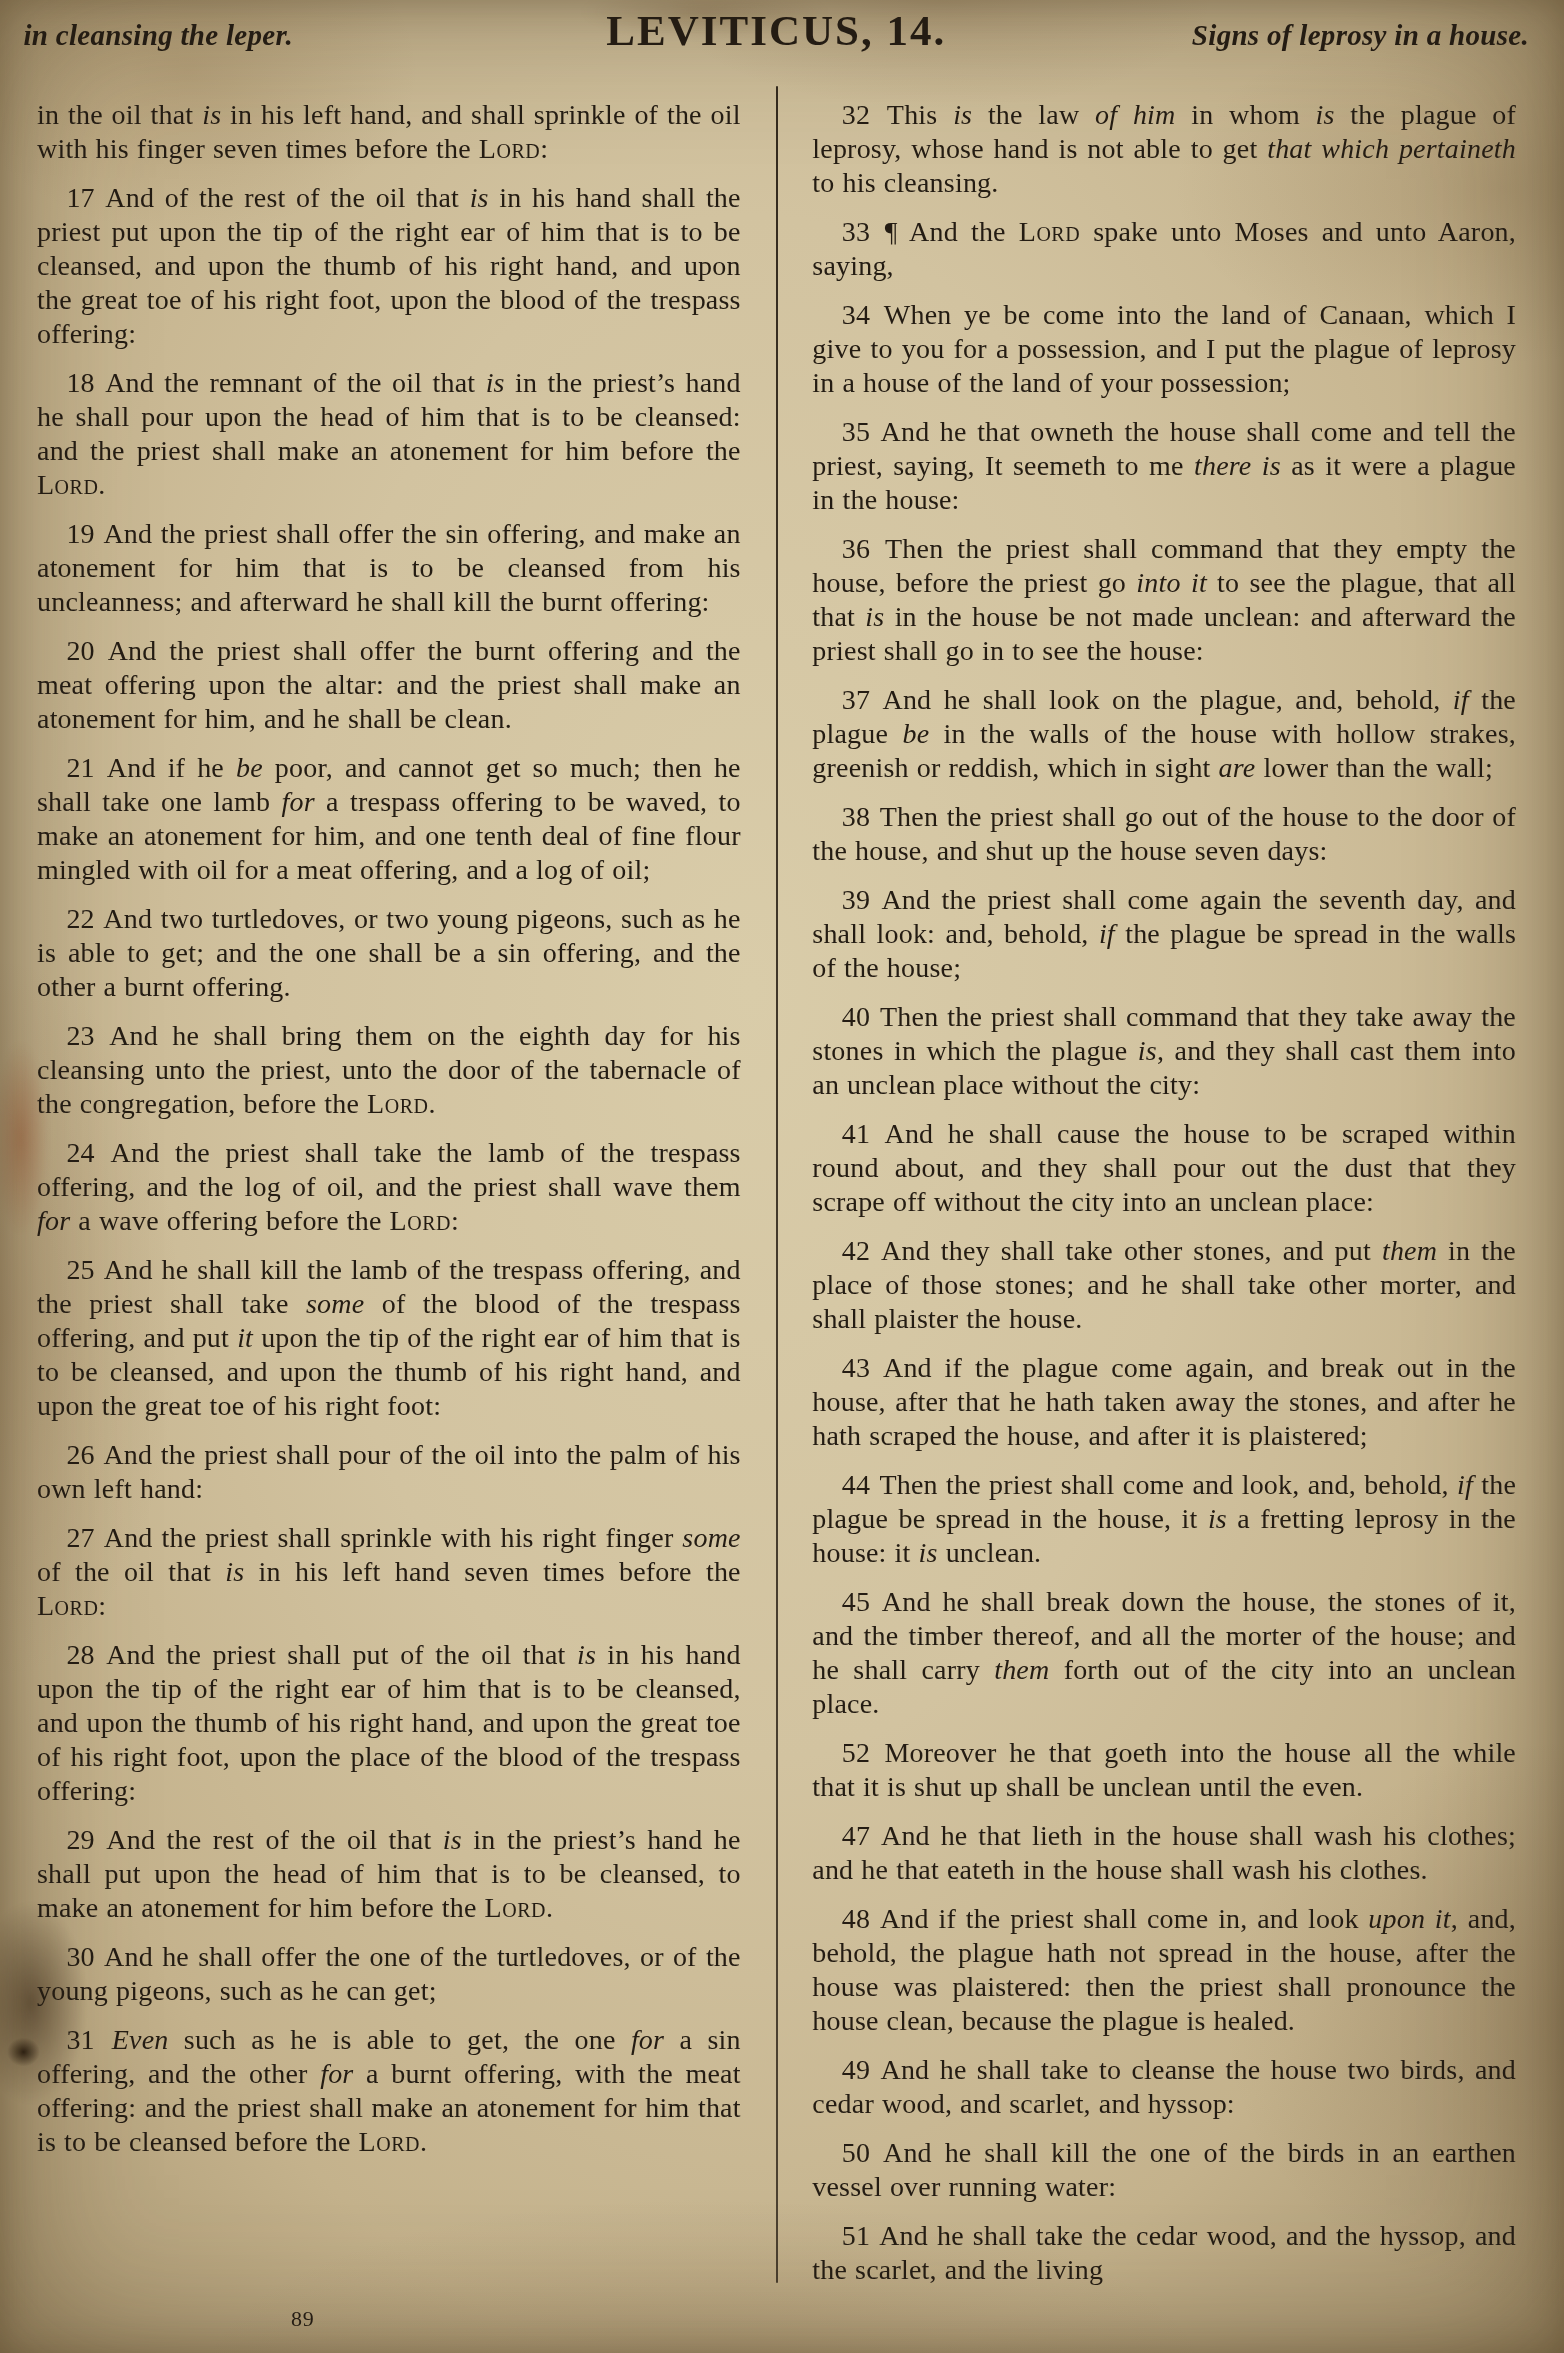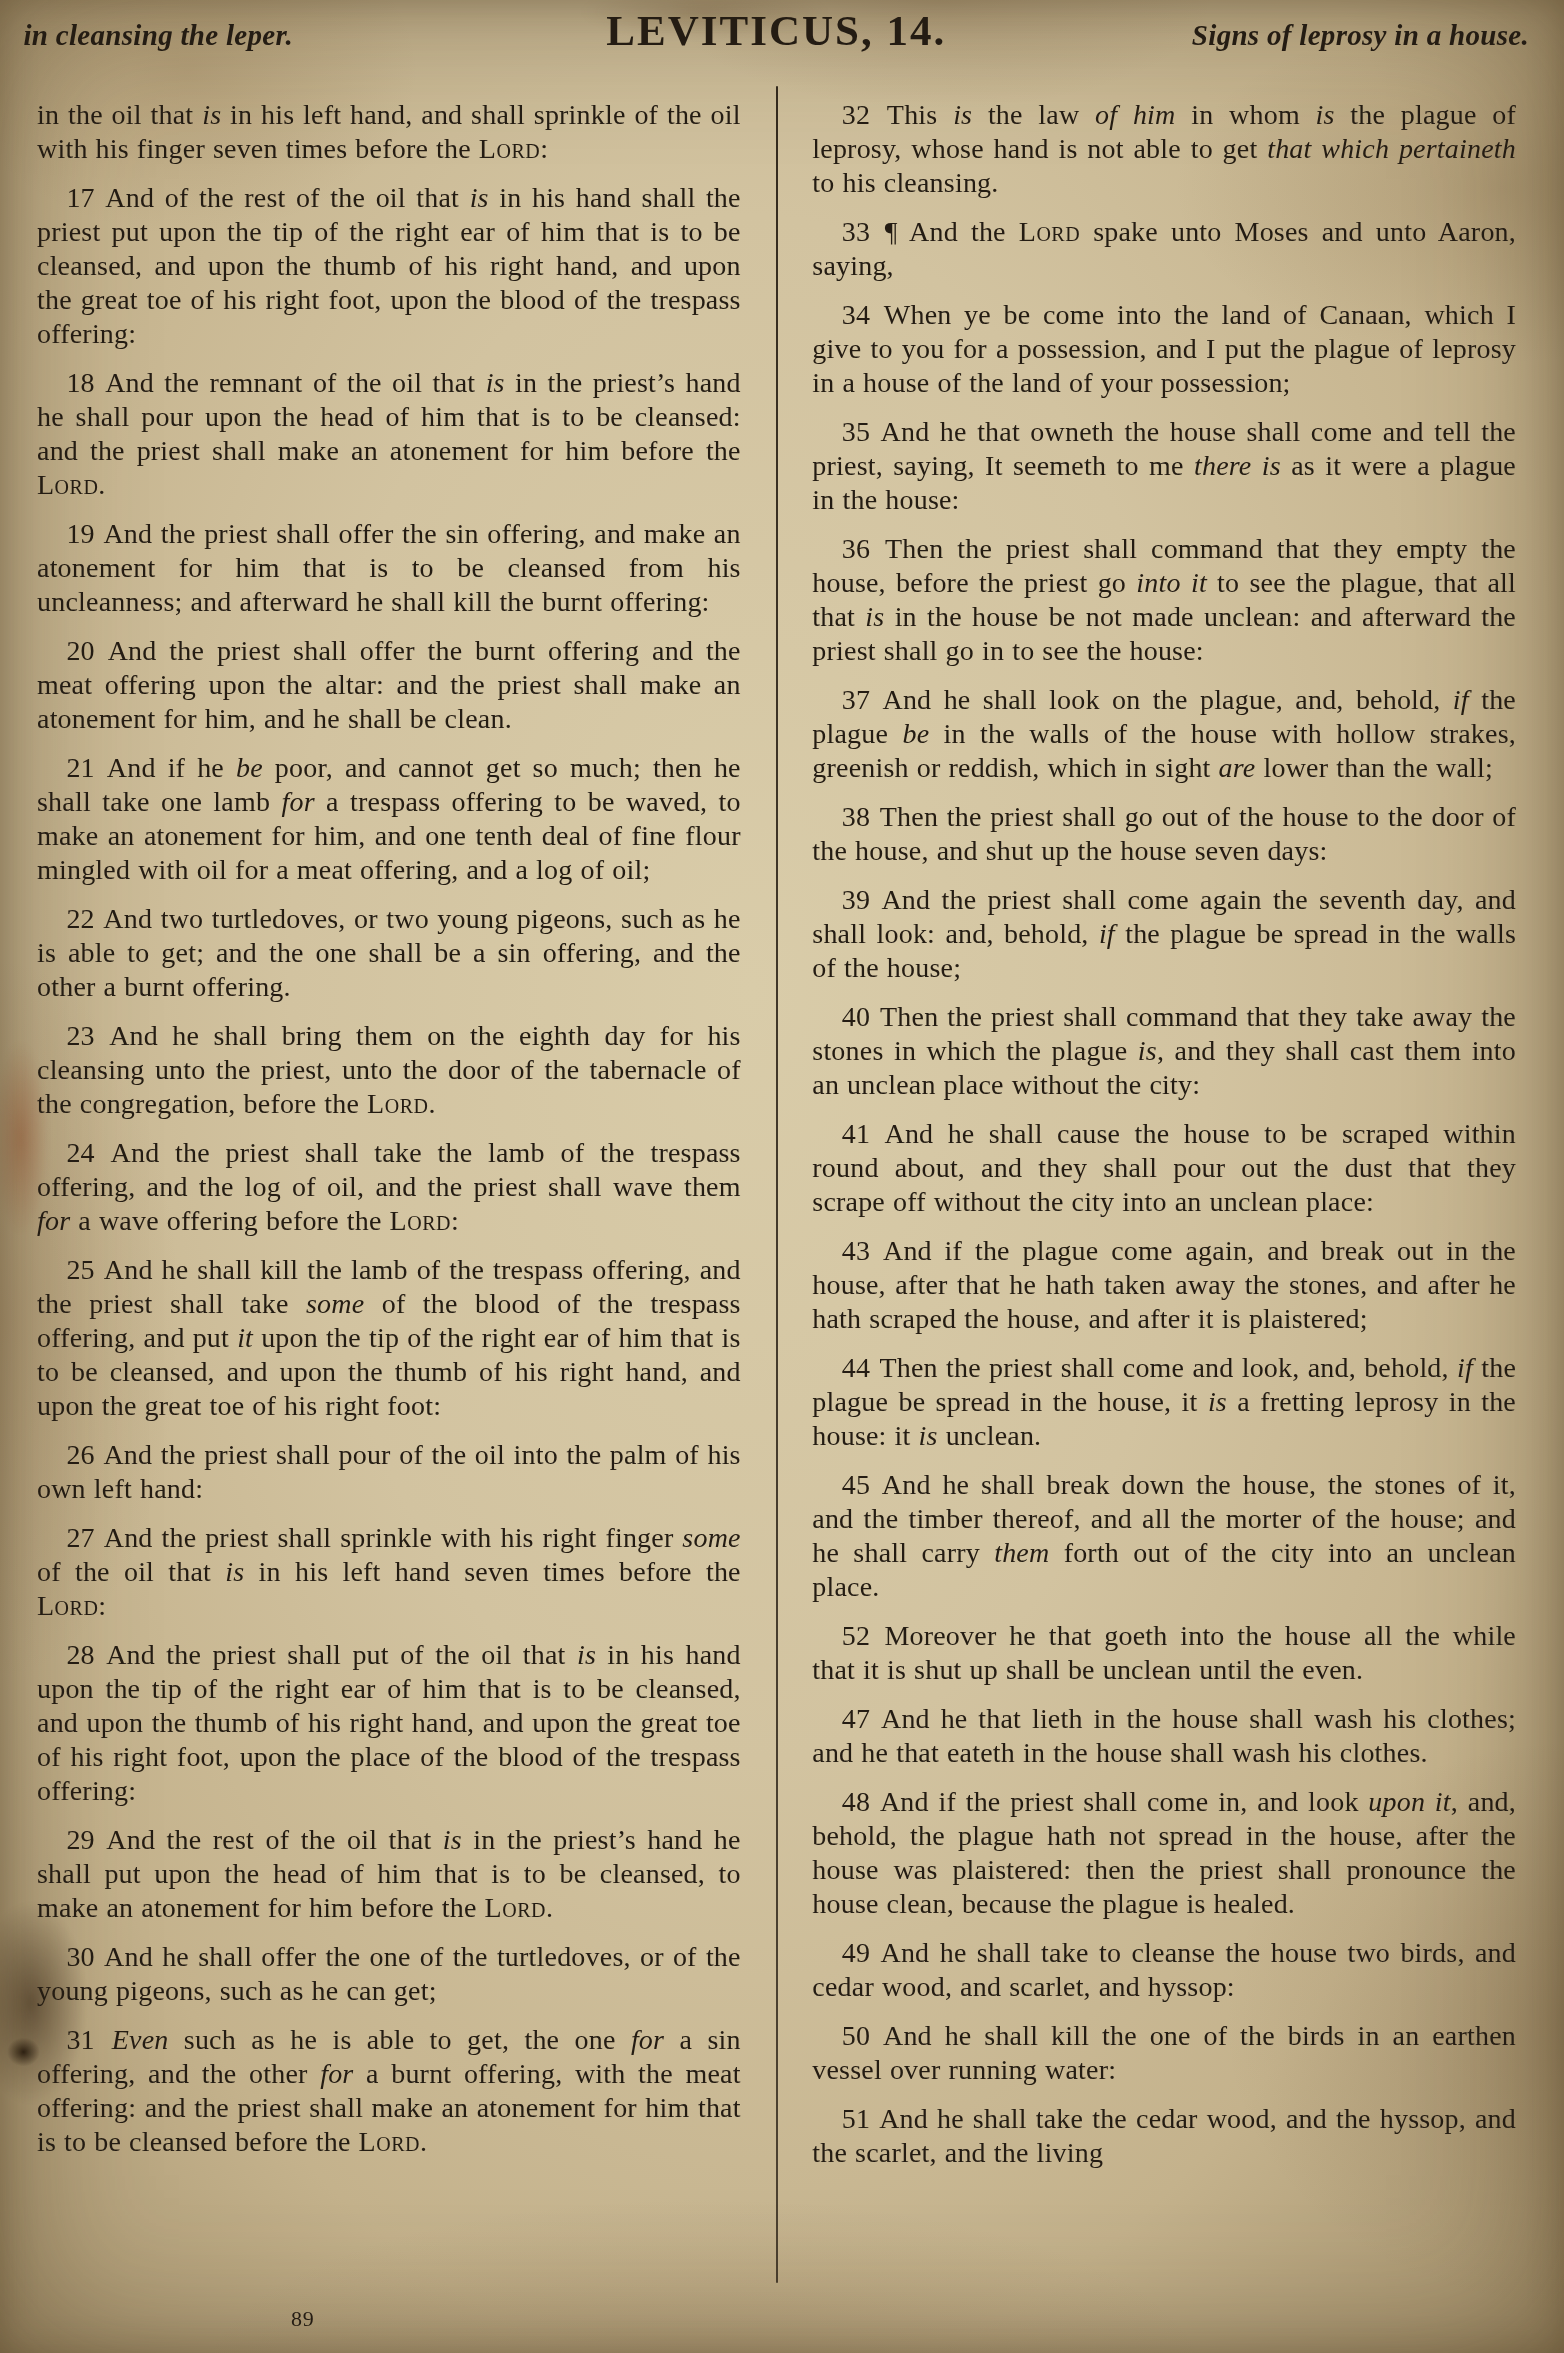--- a/index.html
+++ b/index.html
@@ -112,20 +112,21 @@
         <p class="verse"><span class="vnum">32</span> This <i>is</i> the law <i>of him</i> in whom <i>is</i> the plague of leprosy, whose hand is not able to get <i>that which pertaineth</i> to his cleansing.</p>
         <p class="verse"><span class="vnum">33</span> ¶ And the <span class="sc">Lord</span> spake unto Moses and unto Aaron, saying,</p>
         <p class="verse"><span class="vnum">34</span> When ye be come into the land of Canaan, which I give to you for a possession, and I put the plague of leprosy in a house of the land of your possession;</p>
         <p class="verse"><span class="vnum">35</span> And he that owneth the house shall come and tell the priest, saying, It seemeth to me <i>there is</i> as it were a plague in the house:</p>
         <p class="verse"><span class="vnum">36</span> Then the priest shall command that they empty the house, before the priest go <i>into it</i> to see the plague, that all that <i>is</i> in the house be not made unclean: and afterward the priest shall go in to see the house:</p>
         <p class="verse"><span class="vnum">37</span> And he shall look on the plague, and, behold, <i>if</i> the plague <i>be</i> in the walls of the house with hollow strakes, greenish or reddish, which in sight <i>are</i> lower than the wall;</p>
         <p class="verse"><span class="vnum">38</span> Then the priest shall go out of the house to the door of the house, and shut up the house seven days:</p>
         <p class="verse"><span class="vnum">39</span> And the priest shall come again the seventh day, and shall look: and, behold, <i>if</i> the plague be spread in the walls of the house;</p>
         <p class="verse"><span class="vnum">40</span> Then the priest shall command that they take away the stones in which the plague <i>is</i>, and they shall cast them into an unclean place without the city:</p>
         <p class="verse"><span class="vnum">41</span> And he shall cause the house to be scraped within round about, and they shall pour out the dust that they scrape off without the city into an unclean place:</p>
+        <p class="verse"><span class="vnum">42</span> And they shall take other stones, and put <i>them</i> in the place of those stones; and he shall take other morter, and shall plaister the house.</p>
         <p class="verse"><span class="vnum">43</span> And if the plague come again, and break out in the house, after that he hath taken away the stones, and after he hath scraped the house, and after it is plaistered;</p>
         <p class="verse"><span class="vnum">44</span> Then the priest shall come and look, and, behold, <i>if</i> the plague be spread in the house, it <i>is</i> a fretting leprosy in the house: it <i>is</i> unclean.</p>
         <p class="verse"><span class="vnum">45</span> And he shall break down the house, the stones of it, and the timber thereof, and all the morter of the house; and he shall carry <i>them</i> forth out of the city into an unclean place.</p>
         <p class="verse"><span class="vnum">52</span> Moreover he that goeth into the house all the while that it is shut up shall be unclean until the even.</p>
         <p class="verse"><span class="vnum">47</span> And he that lieth in the house shall wash his clothes; and he that eateth in the house shall wash his clothes.</p>
         <p class="verse"><span class="vnum">48</span> And if the priest shall come in, and look <i>upon it</i>, and, behold, the plague hath not spread in the house, after the house was plaistered: then the priest shall pronounce the house clean, because the plague is healed.</p>
         <p class="verse"><span class="vnum">49</span> And he shall take to cleanse the house two birds, and cedar wood, and scarlet, and hyssop:</p>
         <p class="verse"><span class="vnum">50</span> And he shall kill the one of the birds in an earthen vessel over running water:</p>
         <p class="verse"><span class="vnum">51</span> And he shall take the cedar wood, and the hyssop, and the scarlet, and the living</p>
       </section>

